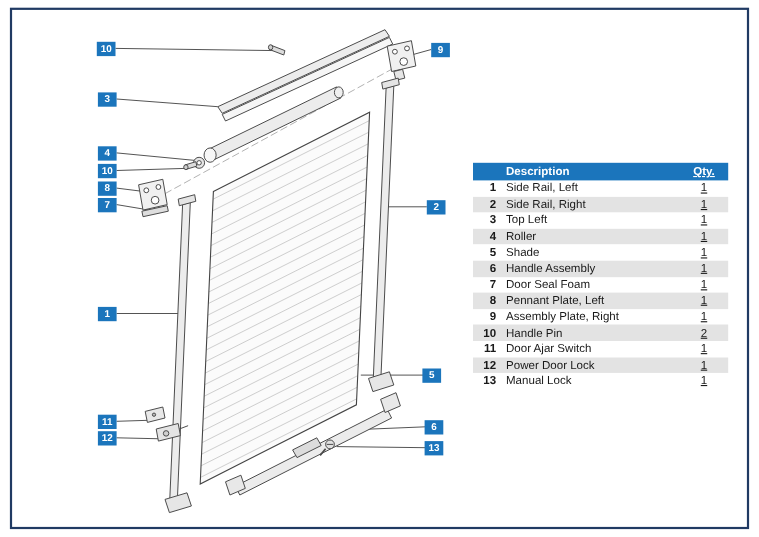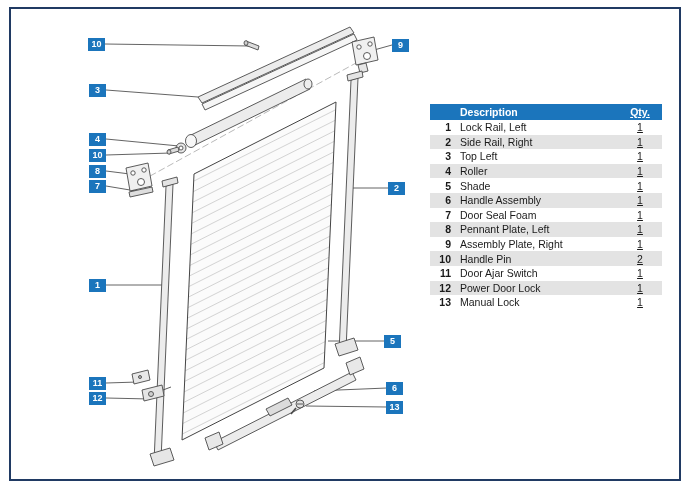--- a/index.html
+++ b/index.html
@@ -38,20 +38,21 @@
     font-size: 10.5px;
     color: #1a1a1a;
   }
   .thead {
     display: flex;
     align-items: center;
     height: 16px;
     background: #1b75bc;
     color: #ffffff;
     font-weight: bold;
+    margin-top: 44px;
   }
   .tbody .trow {
     display: flex;
     align-items: center;
     height: 14.6px;
   }
   .tbody .trow:nth-child(even) { background: #e3e3e3; }
   .col-num  { width: 26px; text-align: right; padding-right: 5px; font-weight: bold; }
   .col-desc { flex: 1; padding-left: 4px; }
   .col-qty  { width: 44px; text-align: center; text-decoration: underline; }
@@ -191,21 +192,21 @@
 
   <div class="parts-table">
     <div class="thead">
       <div class="col-num"></div>
       <div class="col-desc">Description</div>
       <div class="col-qty">Qty.</div>
     </div>
     <div class="tbody">
       <div class="trow">
         <div class="col-num">1</div>
-        <div class="col-desc">Lock Rail, Left</div>
+        <div class="col-desc">Side Rail, Left</div>
         <div class="col-qty">1</div>
       </div>
       <div class="trow">
         <div class="col-num">2</div>
         <div class="col-desc">Side Rail, Right</div>
         <div class="col-qty">1</div>
       </div>
       <div class="trow">
         <div class="col-num">3</div>
         <div class="col-desc">Top Left</div>

